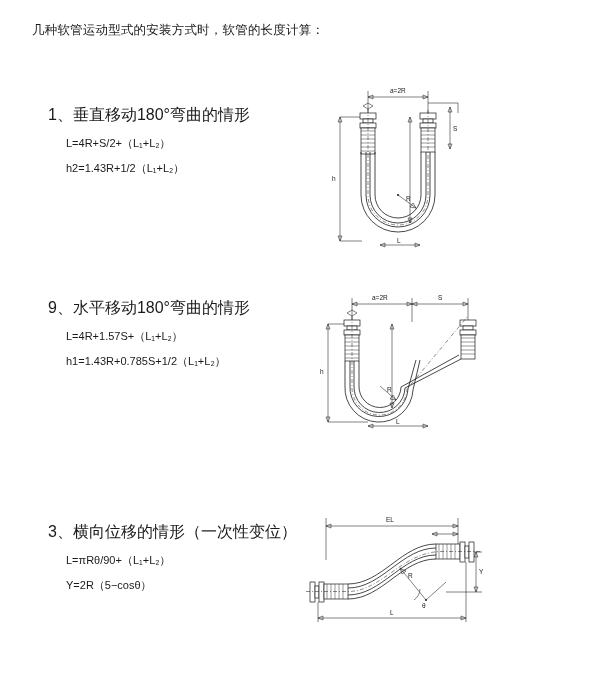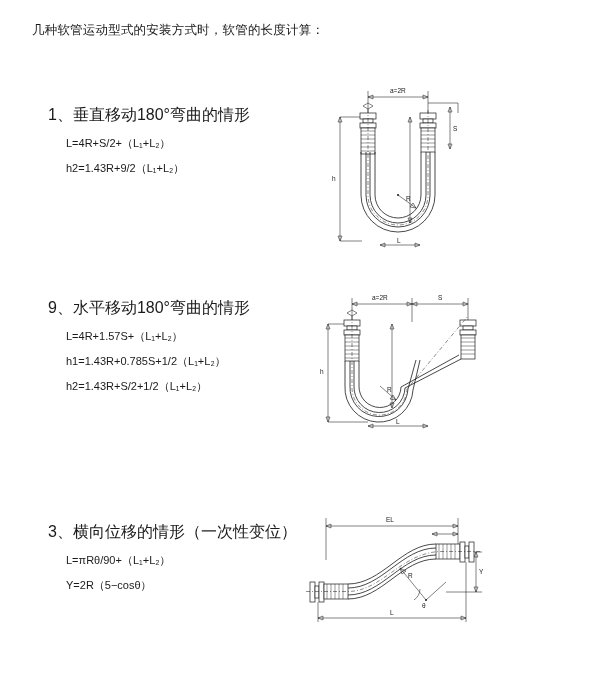--- a/index.html
+++ b/index.html
@@ -74,21 +74,21 @@
 <body>
 
 <div class="page">
 
   <div class="heading">几种软管运动型式的安装方式时，软管的长度计算：</div>
 
   <div class="case case-1">
     <div class="case-text">
       <div class="case-title">1、垂直移动180°弯曲的情形</div>
       <div class="formula">L=4R+S/2+（L₁+L₂）</div>
-      <div class="formula">h2=1.43R+9/2（L₁+L₂）</div>
+      <div class="formula">h2=1.43R+1/2（L₁+L₂）</div>
     </div>
 
     <div class="figure fig1">
       <svg width="190" height="200" viewBox="0 0 190 200">
 
         <line class="ln-t" x1="58" y1="18" x2="58" y2="40"></line>
         <line class="ln-t" x1="118" y1="18" x2="118" y2="40"></line>
         <line class="ln-t" x1="58" y1="24" x2="118" y2="24"></line>
         <path class="ln-t" d="M58 24 L63 22 L63 26 Z" fill="#1a1a1a"></path>
         <path class="ln-t" d="M118 24 L113 22 L113 26 Z" fill="#1a1a1a"></path>
@@ -154,21 +154,20 @@
         <text class="txt" x="87" y="170">L</text>
       </svg>
     </div>
   </div>
 
   <div class="case case-2">
     <div class="case-text">
       <div class="case-title">9、水平移动180°弯曲的情形</div>
       <div class="formula">L=4R+1.57S+（L₁+L₂）</div>
       <div class="formula">h1=1.43R+0.785S+1/2（L₁+L₂）</div>
-      <div class="formula">h2=1.43R+S/2+1/2（L₁+L₂）</div>
     </div>
 
     <div class="figure fig2">
       <svg width="200" height="180" viewBox="0 0 200 180">
 
         <line class="ln-t" x1="44" y1="16" x2="44" y2="40"></line>
         <line class="ln-t" x1="104" y1="16" x2="104" y2="40"></line>
         <line class="ln-t" x1="160" y1="16" x2="160" y2="40"></line>
         <line class="ln-t" x1="44" y1="22" x2="104" y2="22"></line>
         <path class="ln-t" d="M44 22 L49 20 L49 24 Z" fill="#1a1a1a"></path>

